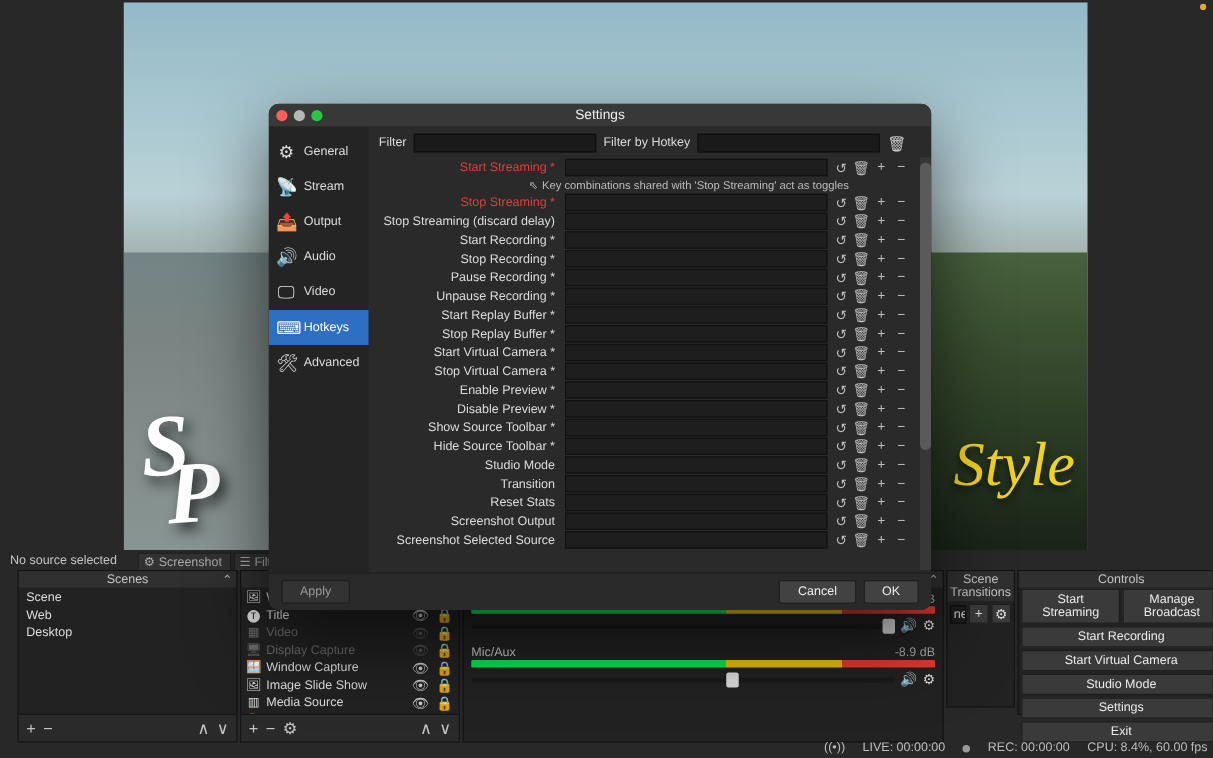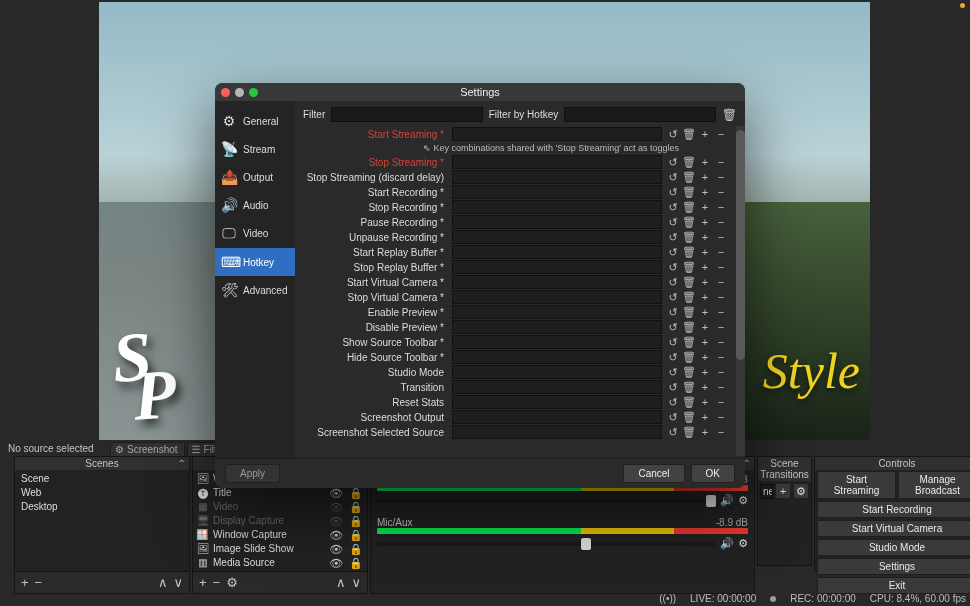--- a/index.html
+++ b/index.html
@@ -189,21 +189,21 @@
   .cat-item.selected { background:#2f6fc2; color:#fff; }
   .cat-icon { width:16px; text-align:center; font-size:14px;}
 
   .settings-right {
     flex:1; display:flex; flex-direction:column;
     background:#2a2a2a;
     overflow:hidden;
   }
   .filter-row {
     display:flex; align-items:center; gap:6px;
-    padding:6px 8px 4px 8px;
+    padding:6px 20px 4px 8px;
     font-size:10px;
   }
   .finput {
     background:#1a1a1a; border:1px solid #0f0f0f;
     height:15px; flex:1;
     color:#ddd; padding:0 4px; font-size:10px;
   }
   .trash { color:#ccc; cursor:pointer; font-size:12px;}
 
   .hotkey-scroll {
@@ -499,21 +499,21 @@
         <div class="cat-item">
           <span class="cat-icon">🔊</span>
           <span>Audio</span>
         </div>
         <div class="cat-item">
           <span class="cat-icon">🖵</span>
           <span>Video</span>
         </div>
         <div class="cat-item selected">
           <span class="cat-icon">⌨</span>
-          <span>Hotkey</span>
+          <span>Hotkeys</span>
         </div>
         <div class="cat-item">
           <span class="cat-icon">🛠</span>
           <span>Advanced</span>
         </div>
       </div>
 
     <div class="settings-right">
       <div class="filter-row">
         <span>Filter</span>

